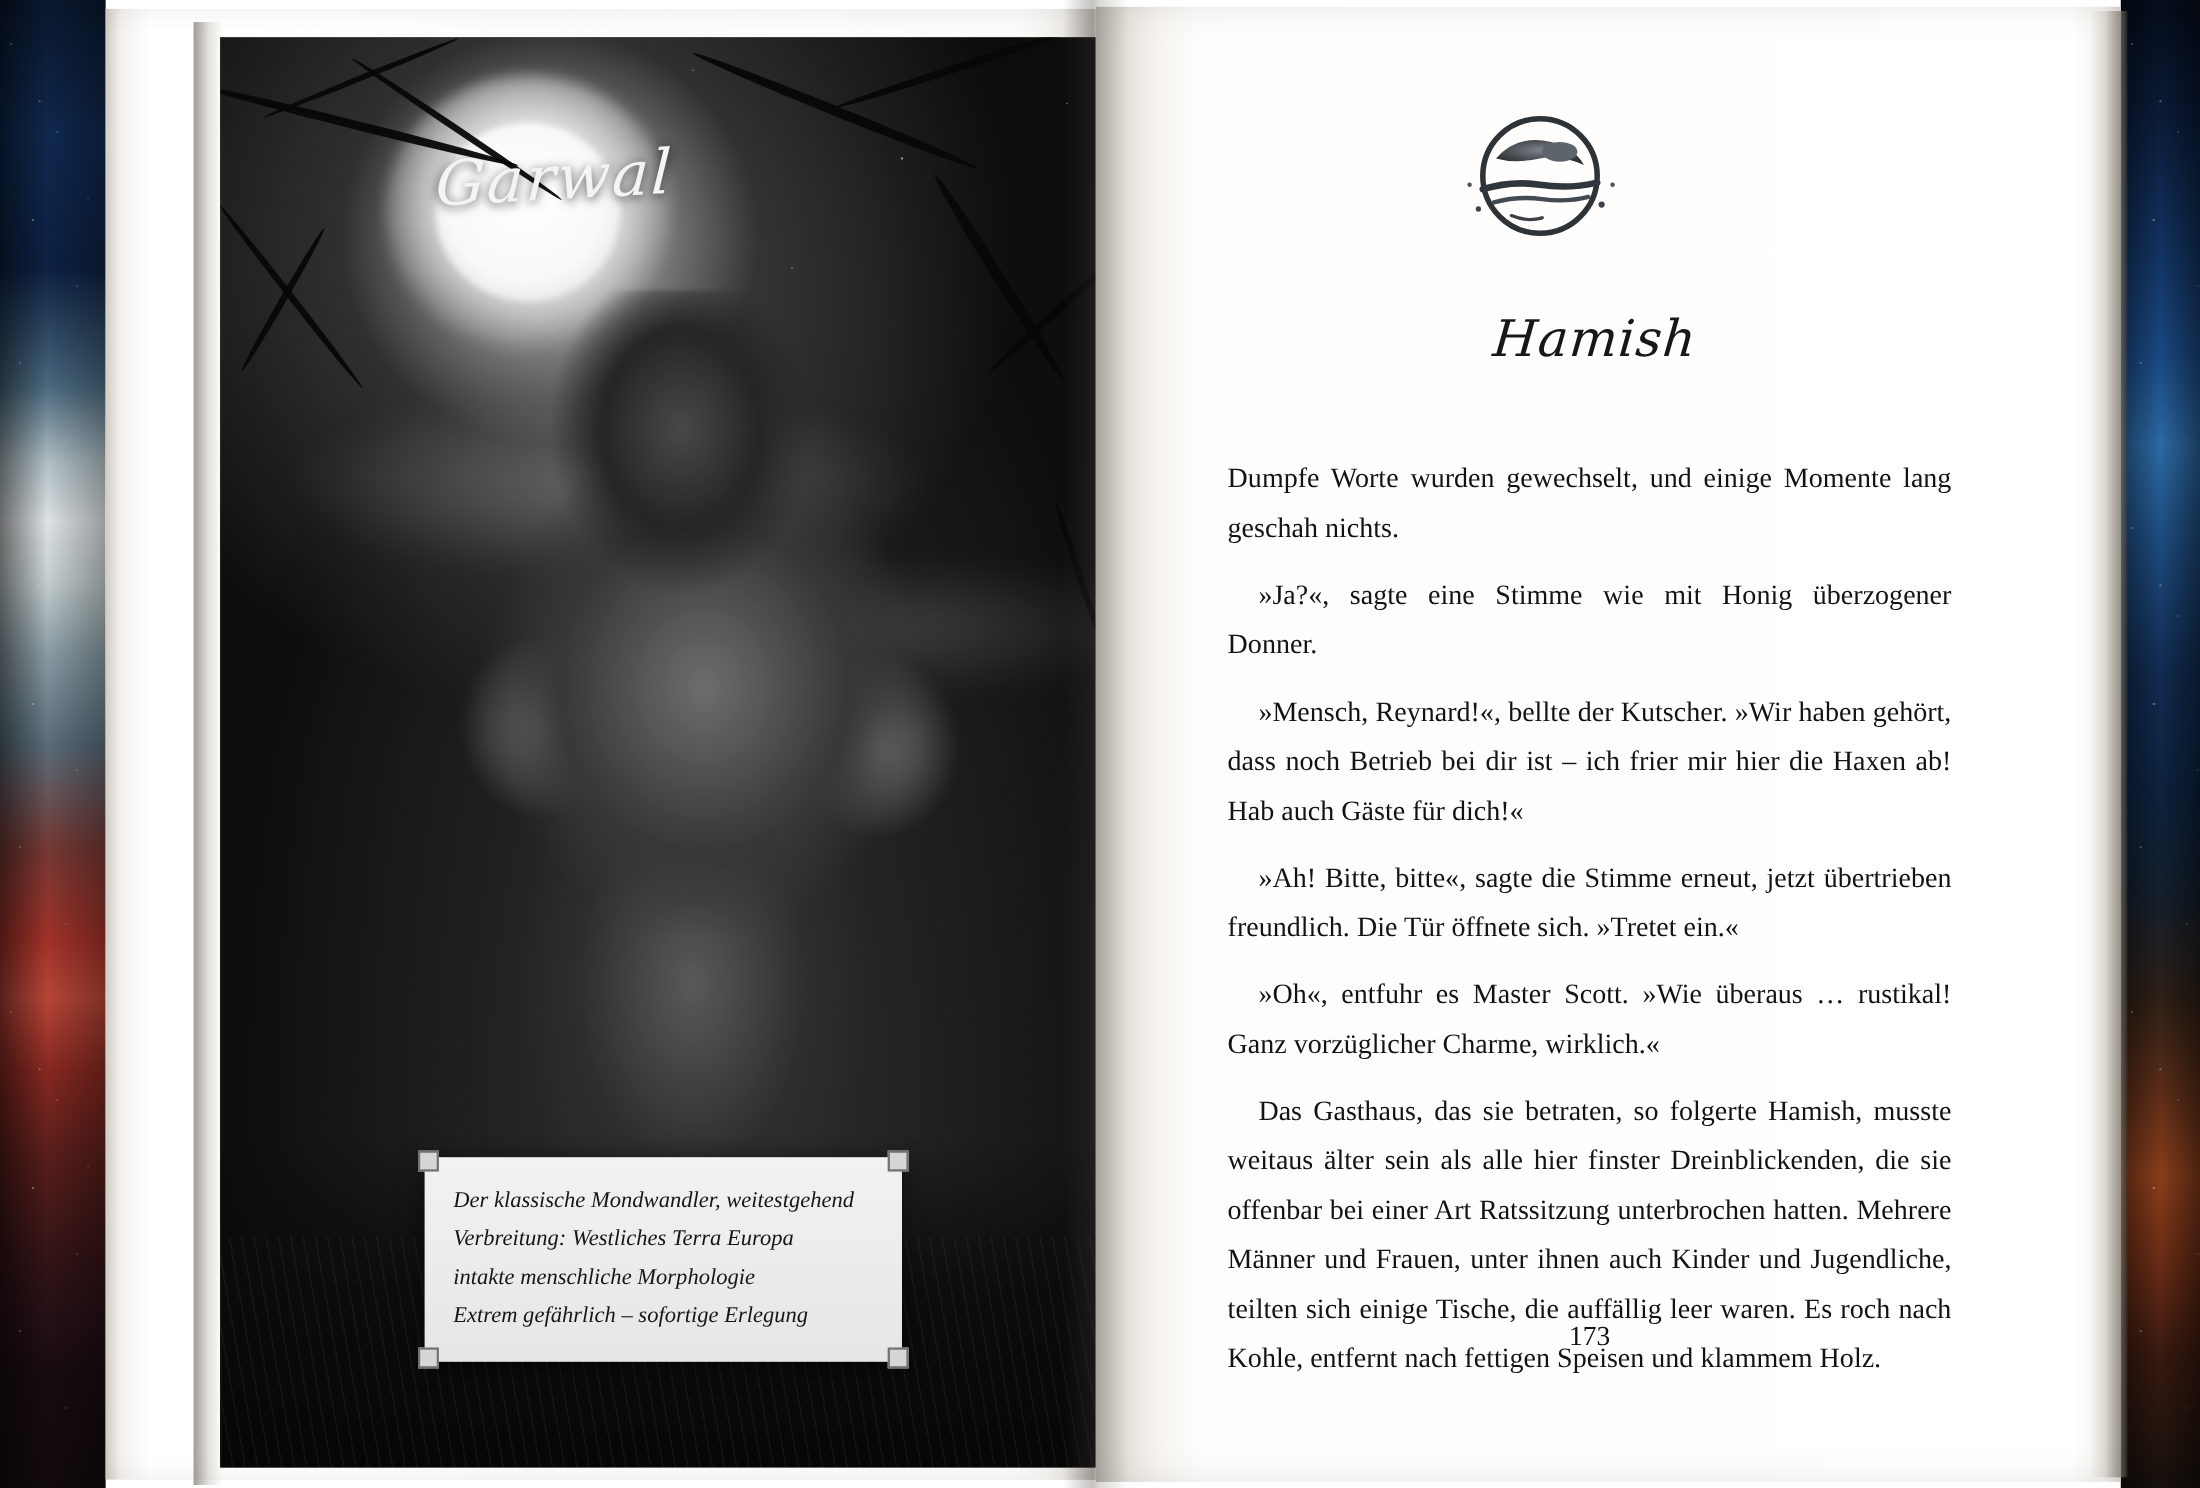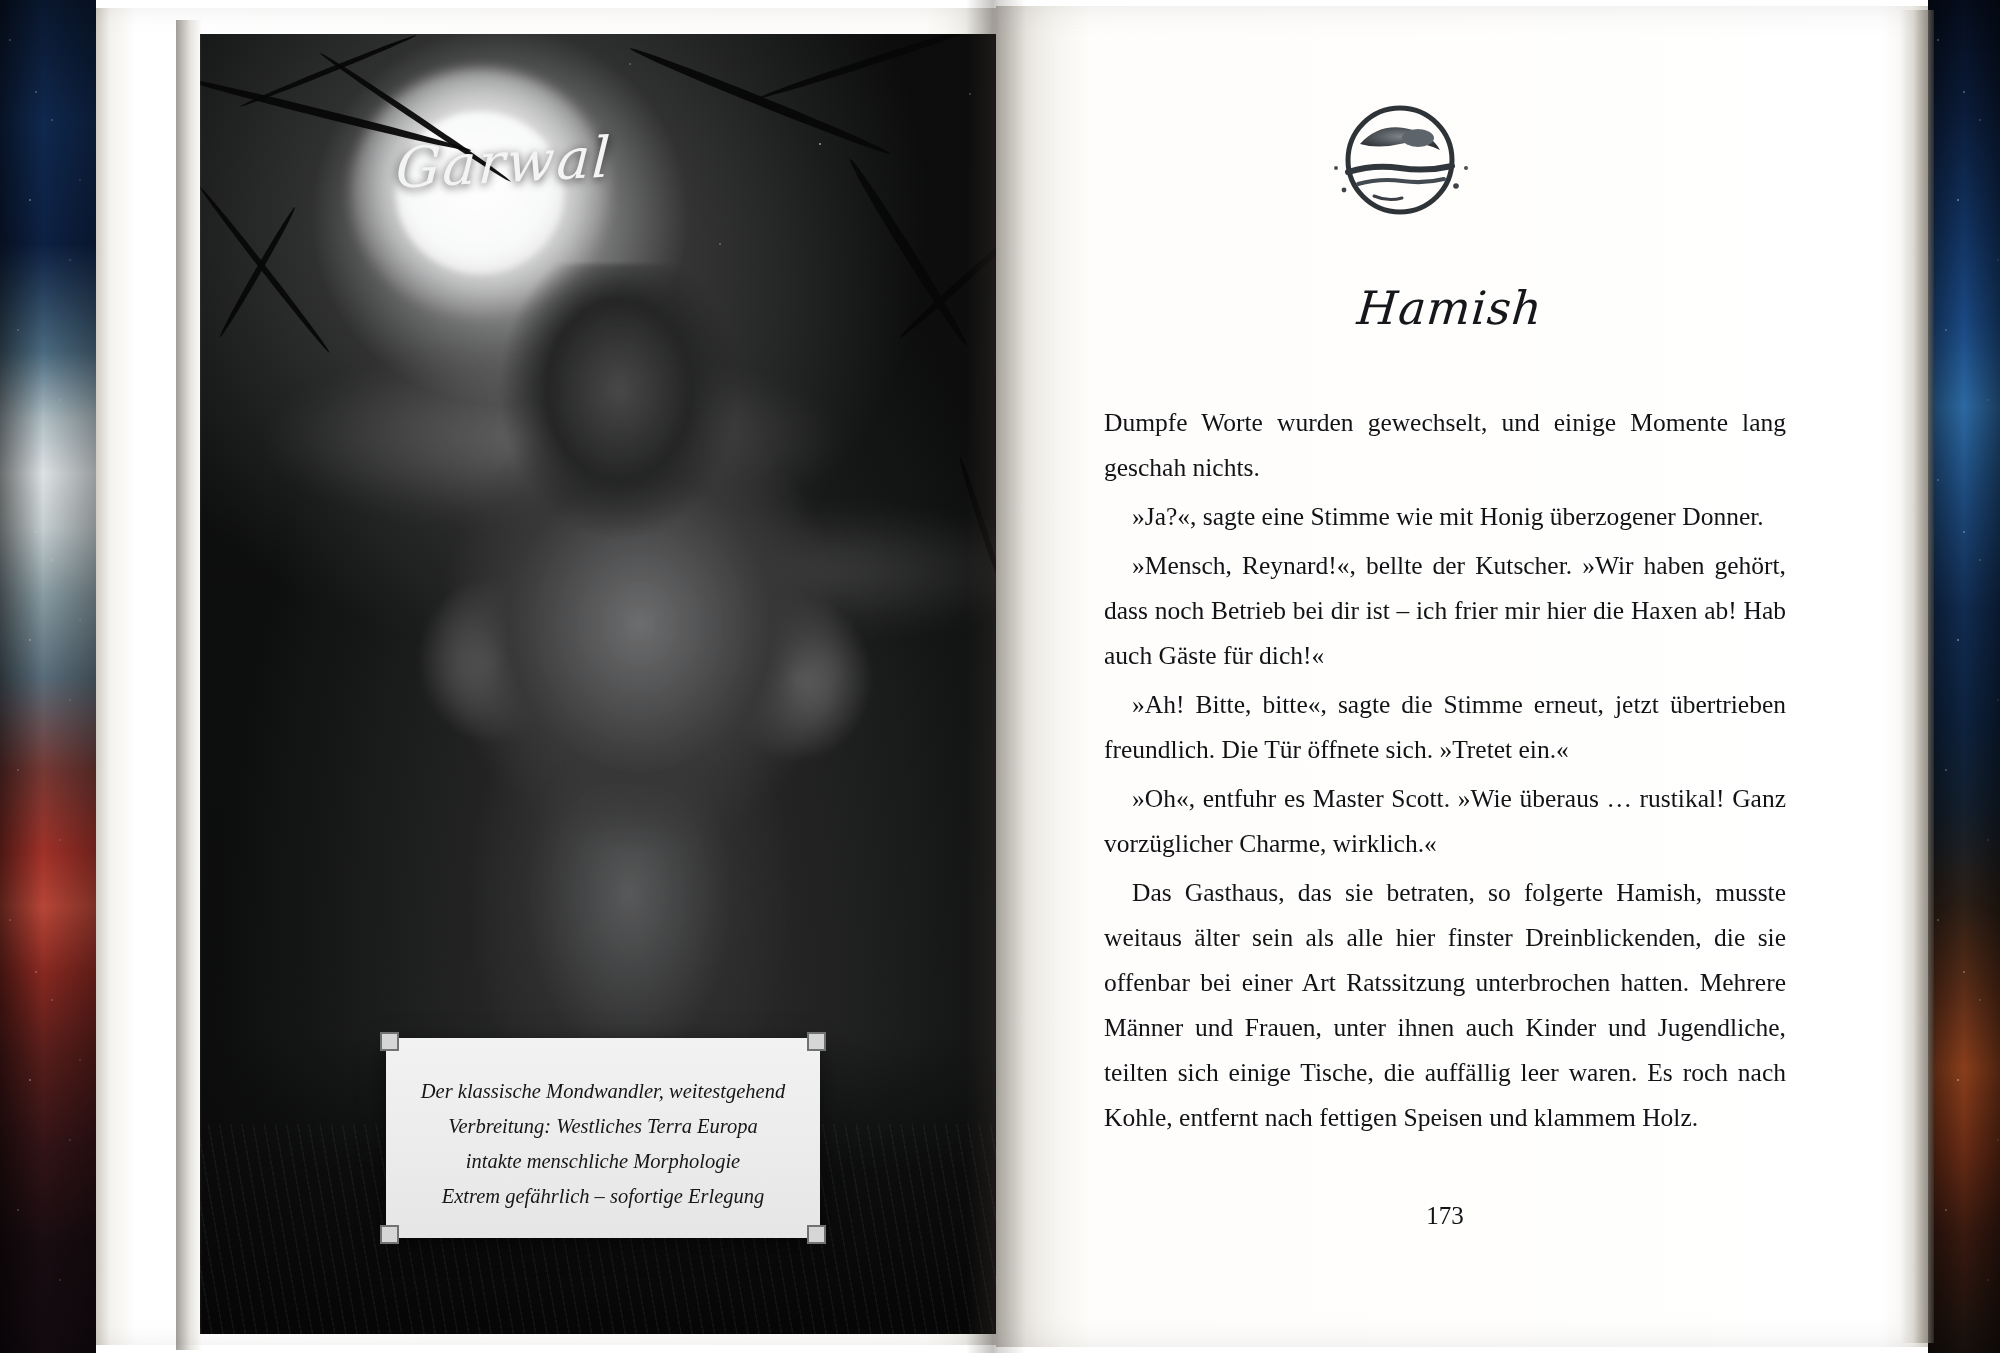--- a/index.html
+++ b/index.html
@@ -209,28 +209,27 @@
     background:
       repeating-linear-gradient(80deg, rgba(150,158,166,0.10) 0px, rgba(150,158,166,0.10) 1.5px, rgba(0,0,0,0) 1.5px, rgba(0,0,0,0) 11px);
     opacity: 0.7;
   }
 
   
   .plaque {
     position: absolute;
     left: 186px; bottom: 96px;
     width: 382px;
-    padding: 36px 26px 24px 26px;
+    padding: 22px 26px 24px 26px;
     background: linear-gradient(to bottom, #f3f2ef 0%, #e7e6e2 100%);
     color: #14161a;
     font-style: italic;
     font-size: 20.5px;
     line-height: 35px;
     box-shadow: 0 6px 22px rgba(0,0,0,0.55);
-    text-align: center;
   }
   .plaque .corner {
     position: absolute;
     width: 15px; height: 15px;
     border: 2px solid #6f7277;
     background: #d7d6d2;
   }
   .plaque .c-tl { left: -6px; top: -6px; }
   .plaque .c-tr { right: -6px; top: -6px; }
   .plaque .c-bl { left: -6px; bottom: -6px; }
@@ -279,21 +278,21 @@
     left: 0; top: 390px;
     width: 690px;
     font-family: "Liberation Serif", serif;
     font-size: 25.5px;
     line-height: 45px;
     color: #111316;
     text-align: justify;
     text-justify: inter-word;
     hyphens: manual;
   }
-  .body-text p { margin: 4px; }
+  .body-text p { margin: 16px; }
   .body-text p.indent { text-indent: 28px; }
   .folio {
     position: absolute;
     left: 0; top: 1172px;
     width: 690px;
     text-align: center;
     font-family: "Liberation Serif", serif;
     font-size: 25px;
     color: #111316;
     margin-top: 24px;

